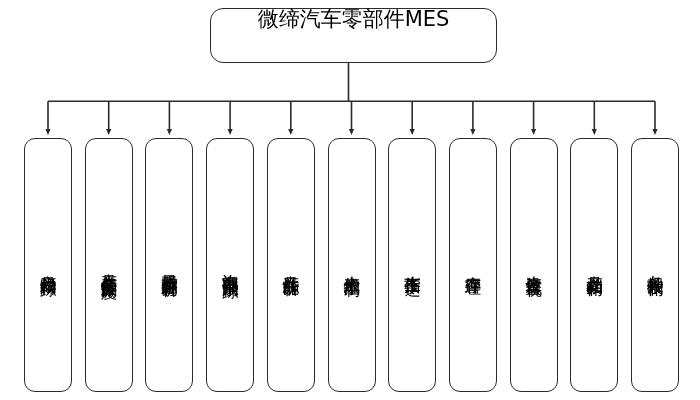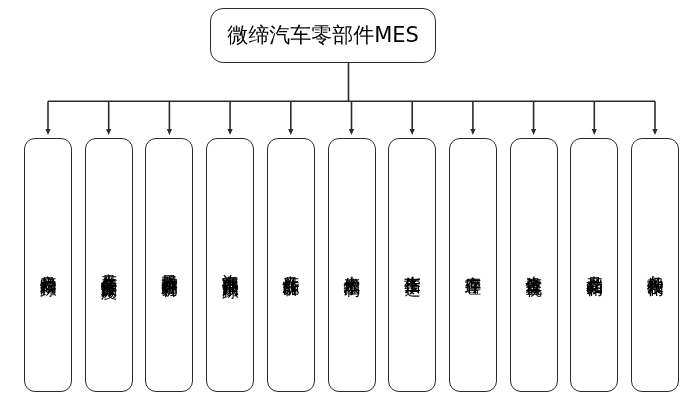--- a/index.html
+++ b/index.html
@@ -22,28 +22,28 @@
     left: 0;
     top: 0;
     width: 700px;
     height: 400px;
     pointer-events: none;
   }
   .root-node {
     position: absolute;
     left: 210px;
     top: 8px;
-    width: 226px;
+    width: 287px;
     height: 55px;
     box-sizing: border-box;
     border: 1.6px solid #2b2b2b;
     border-radius: 13px;
     background: #ffffff;
     display: flex;
-    align-items: center;
+    align-items: flex-start;
     justify-content: center;
   }
   .root-label {
     font-size: 21px;
     line-height: 1;
     color: #000000;
     letter-spacing: 0px;
     white-space: nowrap;
   }
   .leaf-row {

